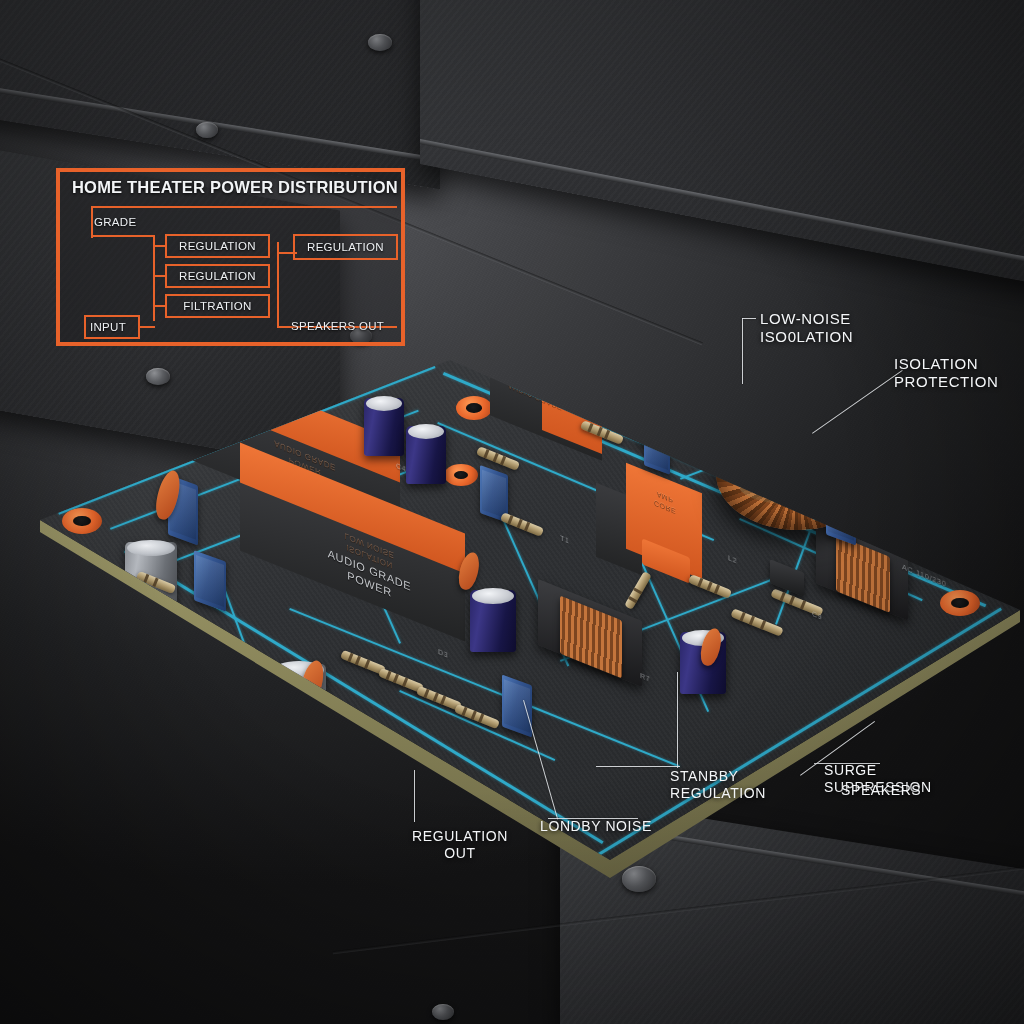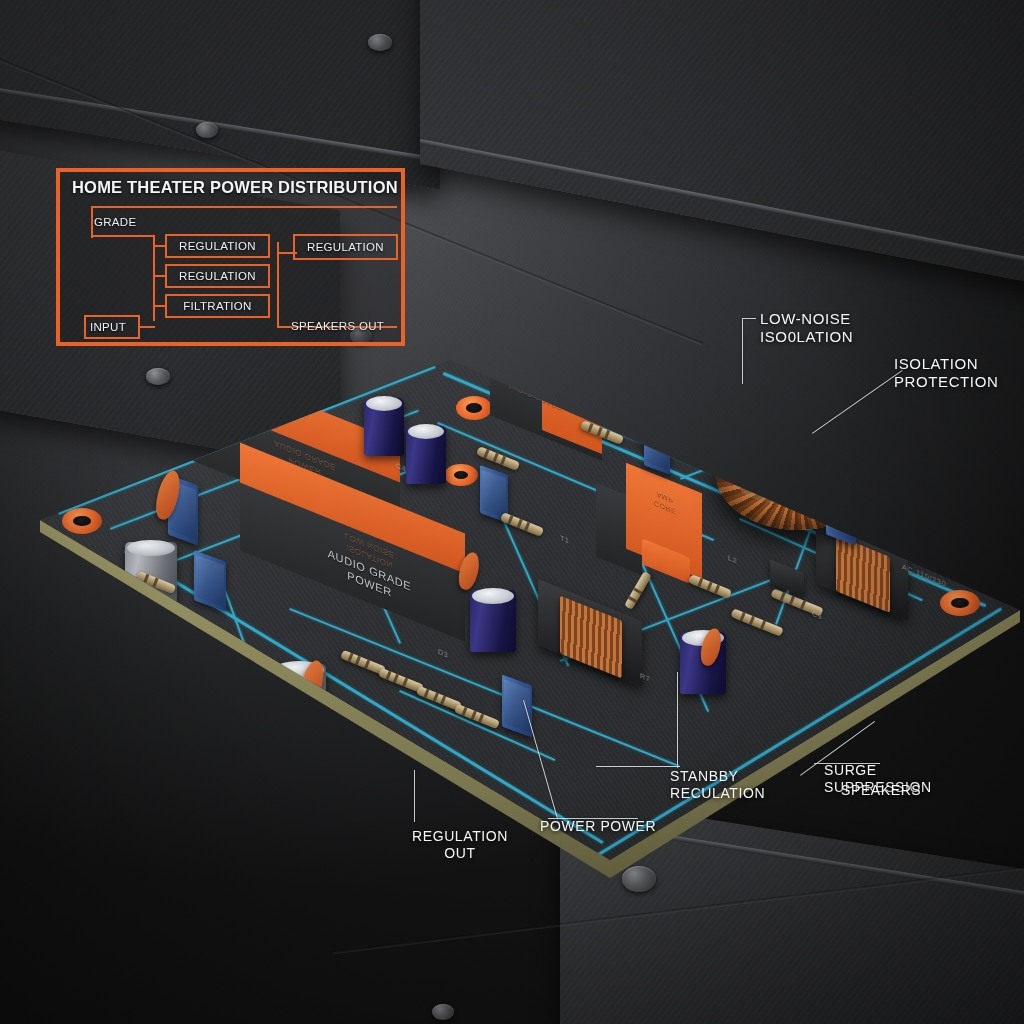--- a/index.html
+++ b/index.html
@@ -456,23 +456,23 @@
   <div class="leader" style="left:880px;top:764px;width:66px;transform:rotate(180deg);"></div>
   <div class="callout sm" style="left:824px;top:762px;">SURGE
 SUPPRESSION</div>
 
   <div class="leader" style="left:800px;top:775px;width:92px;transform:rotate(-36deg);"></div>
   <div class="callout sm" style="left:808px;top:782px;margin-left:33px;">SPEAKERS</div>
 
   <div class="leader" style="left:678px;top:672px;width:96px;transform:rotate(90deg);"></div>
   <div class="leader" style="left:596px;top:766px;width:84px;"></div>
   <div class="callout sm" style="left:670px;top:768px;">STANBBY
-RECULATION</div>
+REGULATION</div>
 
   <div class="leader" style="left:524px;top:700px;width:124px;transform:rotate(74deg);"></div>
   <div class="leader" style="left:548px;top:818px;width:90px;"></div>
-  <div class="callout sm" style="left:540px;top:818px;">POWER POWER</div>
+  <div class="callout sm" style="left:540px;top:818px;">LONDBY NOISE</div>
 
   <div class="leader v" style="left:414px;top:770px;height:52px;"></div>
   <div class="callout sm" style="left:412px;top:828px;text-align:center;">REGULATION
 OUT</div>
 
 </div>
 
 </body></html>

